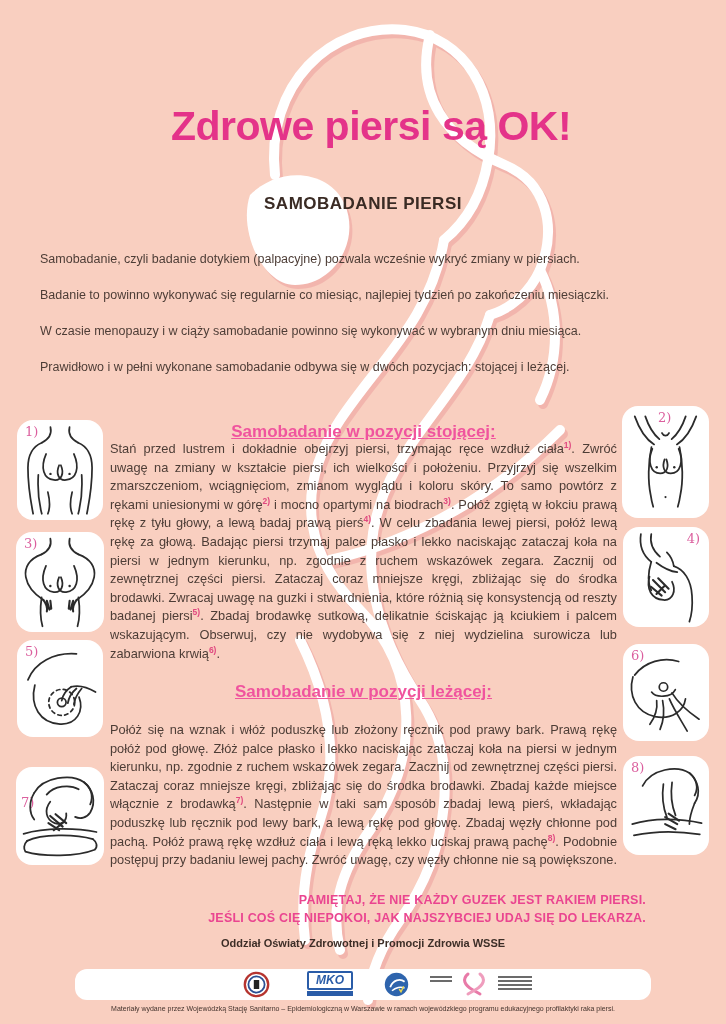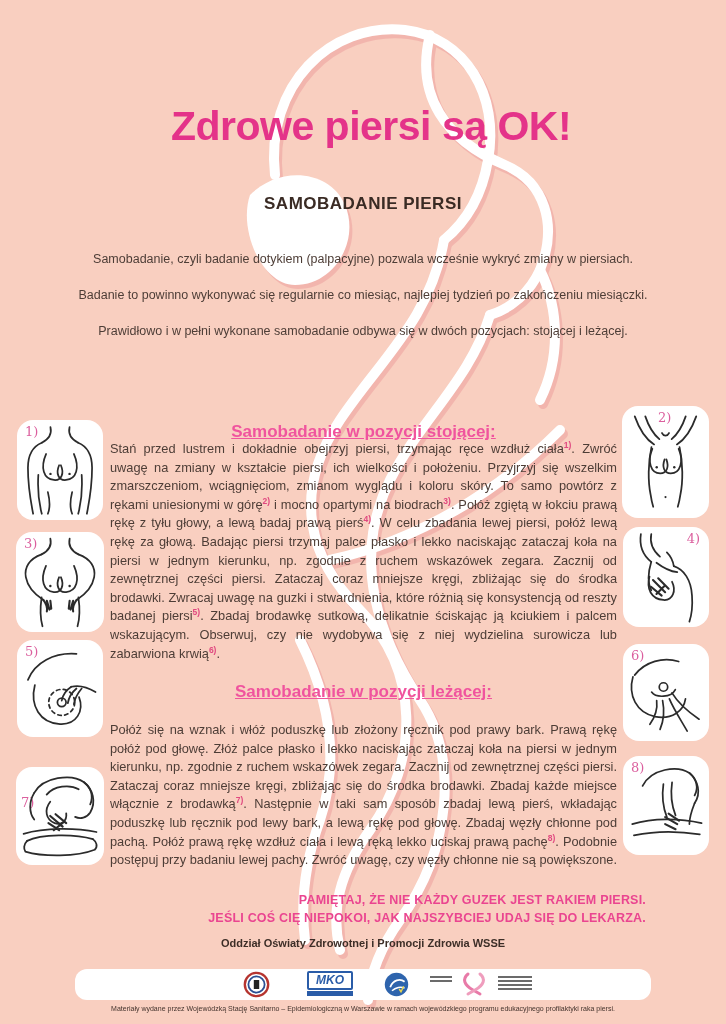--- a/index.html
+++ b/index.html
@@ -21,21 +21,21 @@
     text-align:center; color:#e43389;
     font-size:41px; font-weight:bold; letter-spacing:-0.5px;margin-left:8px;
   }
   .subtitle {
     position:absolute; top:194px; left:0; width:100%;
     text-align:center; color:#3a2b24;
     font-size:17px; font-weight:bold; letter-spacing:0.5px;
   }
   .intro {
     position:absolute; top:252px; left:40px; width:646px;
-    text-align:center; color:#4d3d36; font-size:12.5px;
+    text-align:left; color:#4d3d36; font-size:12.5px;
   }
   .intro p { margin:0 0 21px; line-height:15px; }
 
   .sec-heading {
     position:absolute; left:110px; width:507px;
     text-align:center; color:#f0549e; font-size:17px; font-weight:bold;
   }
   .sec-heading span { text-decoration: underline; }
   #standing-heading { top:422px; }
   #lying-heading    { top:682px; }
@@ -130,20 +130,21 @@
     </g>
     <path fill="#ffffff" stroke="none" d="M250,195 C280,165 330,170 345,205 C360,240 335,285 295,285 C262,285 238,230 250,195 Z"></path>
   </svg>
 
   <div class="title">Zdrowe piersi są OK!</div>
   <div class="subtitle">SAMOBADANIE PIERSI</div>
 
   <div class="intro">
     <p>Samobadanie, czyli badanie dotykiem (palpacyjne) pozwala wcześnie wykryć zmiany w piersiach.</p>
     <p>Badanie to powinno wykonywać się regularnie co miesiąc, najlepiej tydzień po zakończeniu miesiączki.</p>
+    <p>W czasie menopauzy i w ciąży samobadanie powinno się wykonywać w wybranym dniu miesiąca.</p>
     <p>Prawidłowo i w pełni wykonane samobadanie odbywa się w dwóch pozycjach: stojącej i leżącej.</p>
   </div>
 
   <div class="sec-heading" id="standing-heading">
     <span>Samobadanie w pozycji stojącej:</span>
   </div>
   <div class="para" id="standing-para">Stań przed lustrem i dokładnie obejrzyj piersi, trzymając ręce wzdłuż ciała<sup class="ref">1)</sup>. Zwróć uwagę na zmiany w kształcie piersi, ich wielkości i położeniu. Przyjrzyj się wszelkim zmarszczeniom, wciągnięciom, zmianom wyglądu i koloru skóry. To samo powtórz z rękami uniesionymi w górę<sup class="ref">2)</sup> i mocno opartymi na biodrach<sup class="ref">3)</sup>. Połóż zgiętą w łokciu prawą rękę z tyłu głowy, a lewą badaj prawą pierś<sup class="ref">4)</sup>. W celu zbadania lewej piersi, połóż lewą rękę za głową. Badając piersi trzymaj palce płasko i lekko naciskając zataczaj koła na piersi w jednym kierunku, np. zgodnie z ruchem wskazówek zegara. Zacznij od zewnętrznej części piersi. Zataczaj coraz mniejsze kręgi, zbliżając się do środka brodawki. Zwracaj uwagę na guzki i stwardnienia, które różnią się konsystencją od reszty badanej piersi<sup class="ref">5)</sup>. Zbadaj brodawkę sutkową, delikatnie ściskając ją kciukiem i palcem wskazującym. Obserwuj, czy nie wydobywa się z niej wydzielina surowicza lub zabarwiona krwią<sup class="ref">6)</sup>.</div>
 
   <div class="sec-heading" id="lying-heading">
     <span>Samobadanie w pozycji leżącej:</span>

